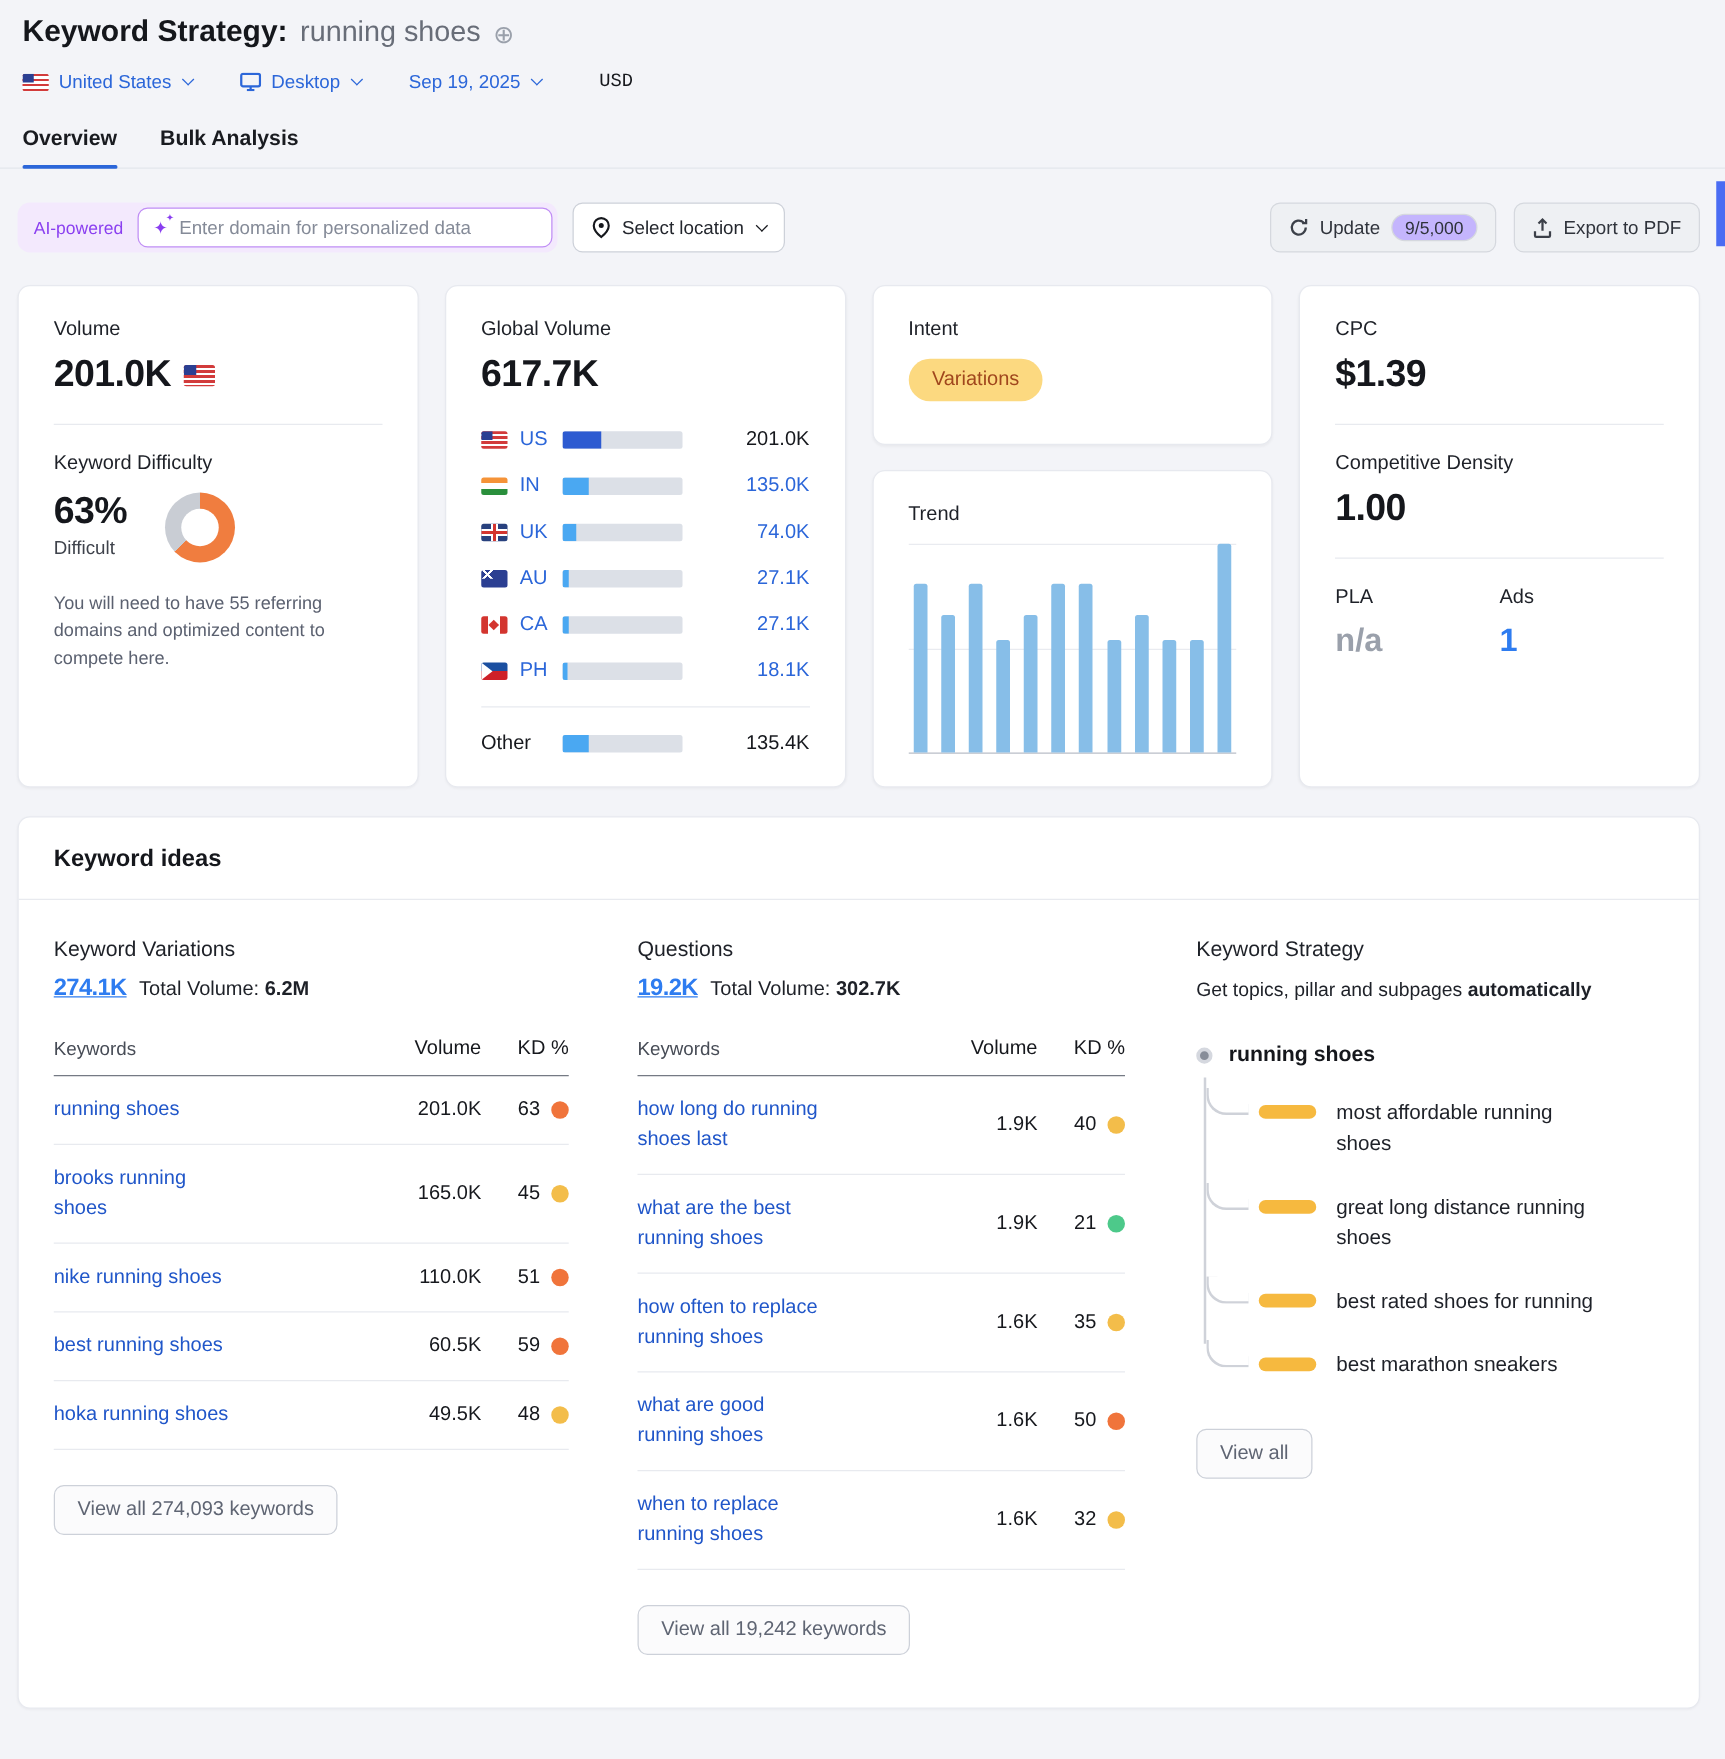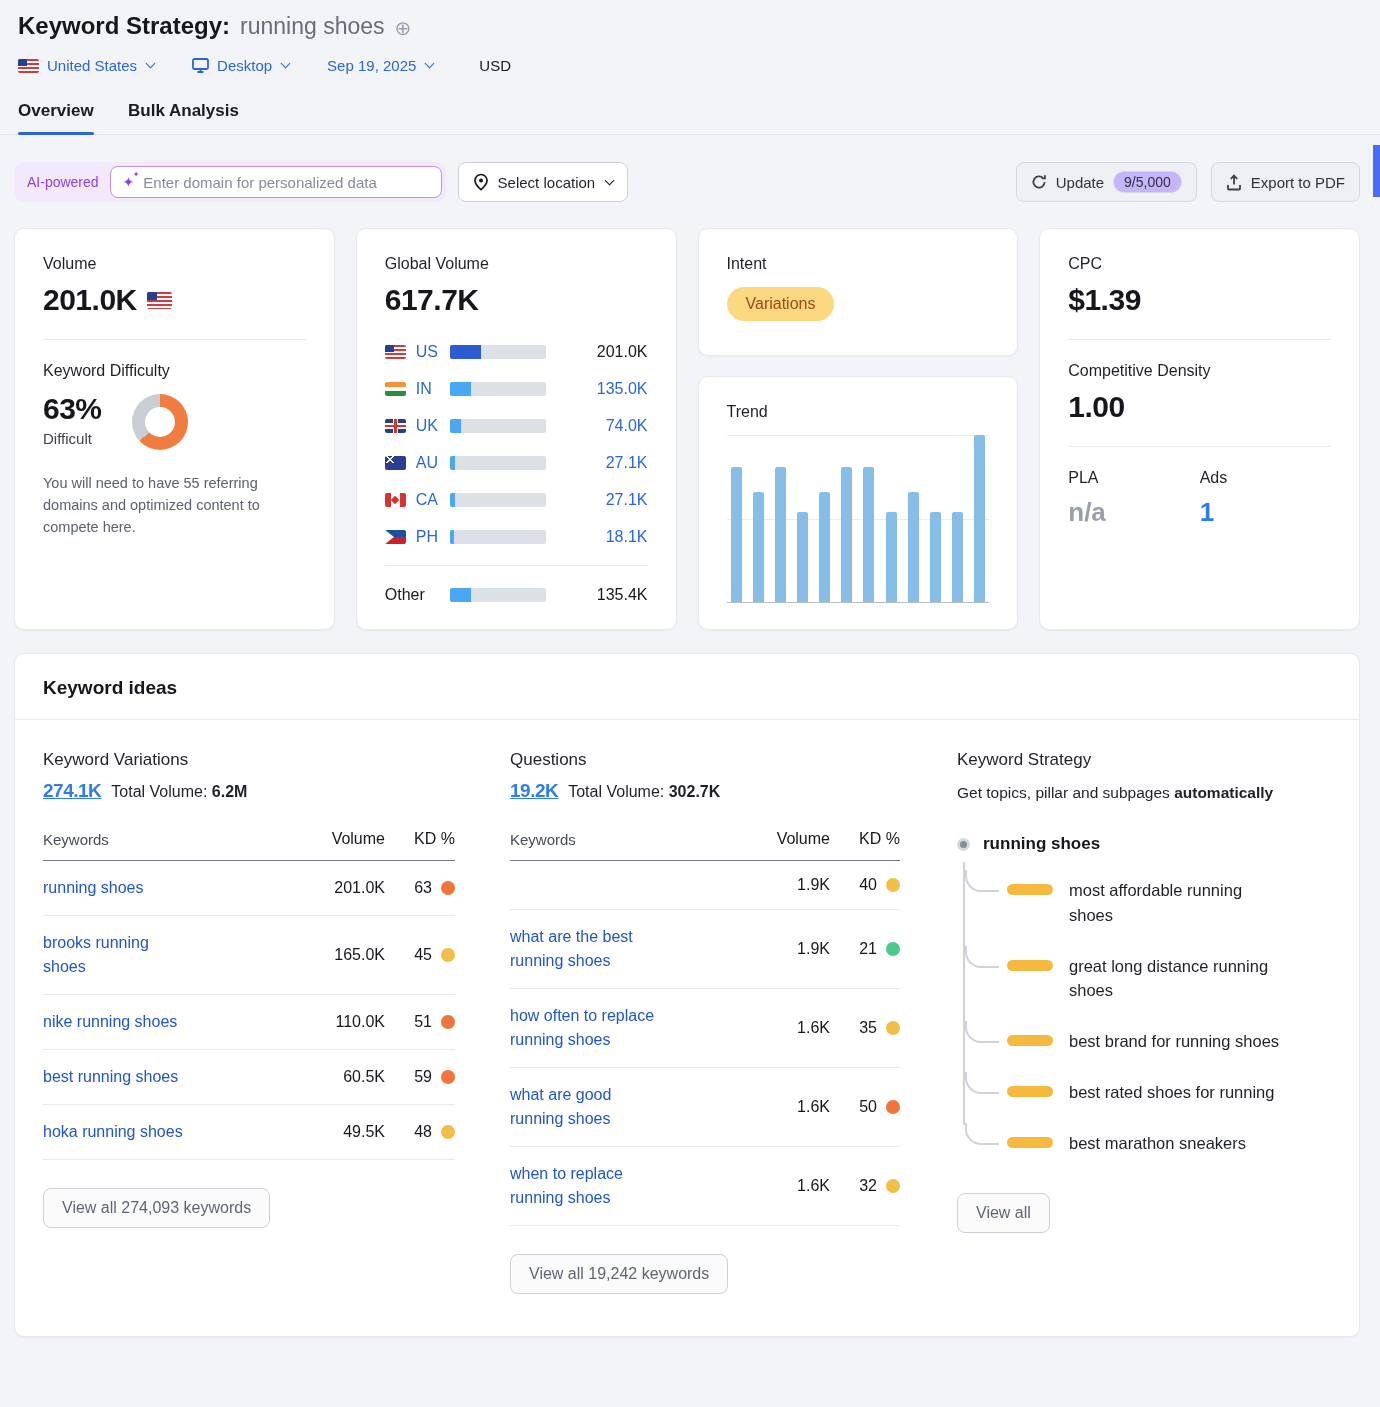--- a/index.html
+++ b/index.html
@@ -12,21 +12,21 @@
 
   
   .hdr { padding:12px 0 0 4px; }
   .title-row { display:flex; align-items:baseline; gap:10px; }
   .title-row h1 { font-size:24px; font-weight:700; color:#15171c; }
   .title-kw { font-size:23px; color:#686d78; font-weight:400; }
   .plus-ic { font-size:20px; color:#9aa0ab; position:relative; top:1px; }
   .filters { display:flex; align-items:center; margin-top:17px; font-size:15px; }
   .filt { display:flex; align-items:center; gap:8px; color:#2b66d9; margin-right:38px; cursor:pointer; }
   .chev { display:inline-block; width:7px; height:7px; border-right:1.8px solid currentColor; border-bottom:1.8px solid currentColor; transform:rotate(45deg); margin:-4px 0 0 2px; }
-  .currency { color:#16181d; margin-left:8px; }
+  .currency { color:#16181d; margin-left:8px;font-family:Liberation Mono, monospace; }
   .tabbar { margin:27px -20px 0 -18px; padding:0 20px 0 18px; border-bottom:1px solid #e3e6eb; }
   .tab { display:inline-block; margin-right:30px; padding-bottom:13px; font-size:17px; font-weight:600; color:#191b20; position:relative; cursor:pointer; }
   .tab.active::after { content:""; position:absolute; left:0; right:0; bottom:-1px; height:3px; background:#2b66d9; border-radius:2px; }
 
   
   .toolbar { display:flex; justify-content:space-between; margin-top:27px; }
   .tb-left { display:flex; gap:12px; }
   .ai-wrap { display:flex; align-items:center; gap:11px; background:#f3e9fd; border-radius:10px; padding:4px 4px 4px 13px; }
   .ai-badge { color:#8a3ff0; font-size:14px; font-weight:500; }
   .domain-input { width:332px; height:32px; background:#fff; border:1.5px solid #c08ef5; border-radius:8px; display:flex; align-items:center; gap:9px; padding:0 12px; }
@@ -414,20 +414,23 @@
           <span class="count">19.2K</span>
           <span class="total"><span>Total Volume:</span> <b>302.7K</b></span>
         </div>
         <div class="ktable">
           <div class="thead">
             <span class="c-kw">Keywords</span>
             <span class="c-vol">Volume</span>
             <span class="c-kd" style="display:block">KD %</span>
           </div>
           <div class="krow">
+            <span class="c-kw">
+                <a class="kw-link">how long do running shoes last</a>
+              </span>
             <span class="c-vol">1.9K</span>
             <span class="c-kd">
                 <span>40</span>
                 <span class="kd-dot" style="background: rgb(243, 189, 74);"></span>
               </span>
           </div>
           <div class="krow">
             <span class="c-kw">
                 <a class="kw-link" style="width:160px">what are the best running shoes</a>
               </span>
@@ -483,24 +486,20 @@
             <div class="tree-item">
               <span class="tree-pill"></span>
               <span class="tree-label">most affordable running shoes</span>
             </div>
             <div class="tree-item">
               <span class="tree-pill"></span>
               <span class="tree-label">great long distance running shoes</span>
             </div>
             <div class="tree-item">
               <span class="tree-pill"></span>
-              <span class="tree-label">best brand for running shoes</span>
-            </div>
-            <div class="tree-item">
-              <span class="tree-pill"></span>
               <span class="tree-label">best rated shoes for running</span>
             </div>
             <div class="tree-item">
               <span class="tree-pill"></span>
               <span class="tree-label">best marathon sneakers</span>
             </div>
           </div>
         </div>
         <span class="view-btn" style="margin-top:12px">View all</span>
       </div>

